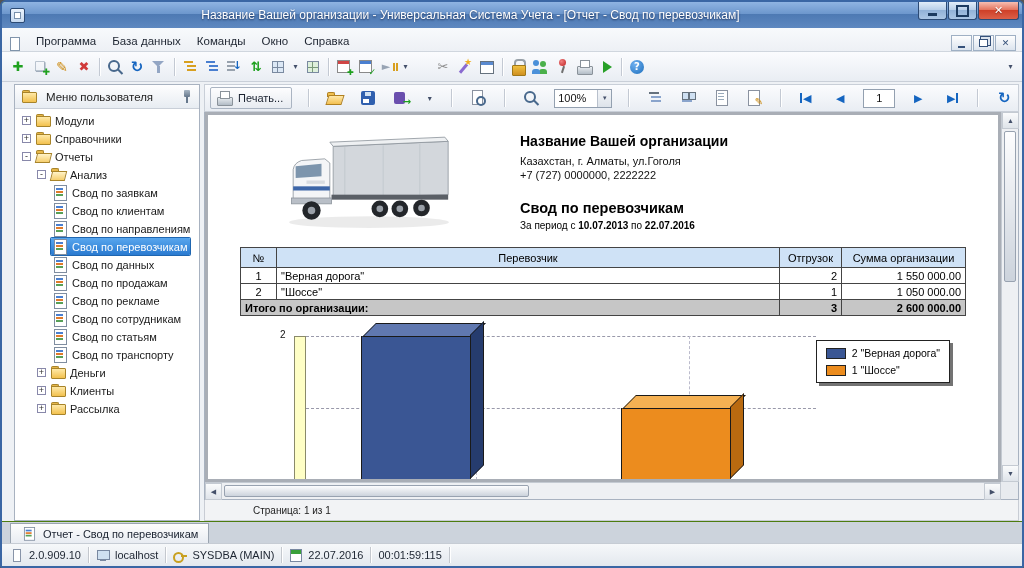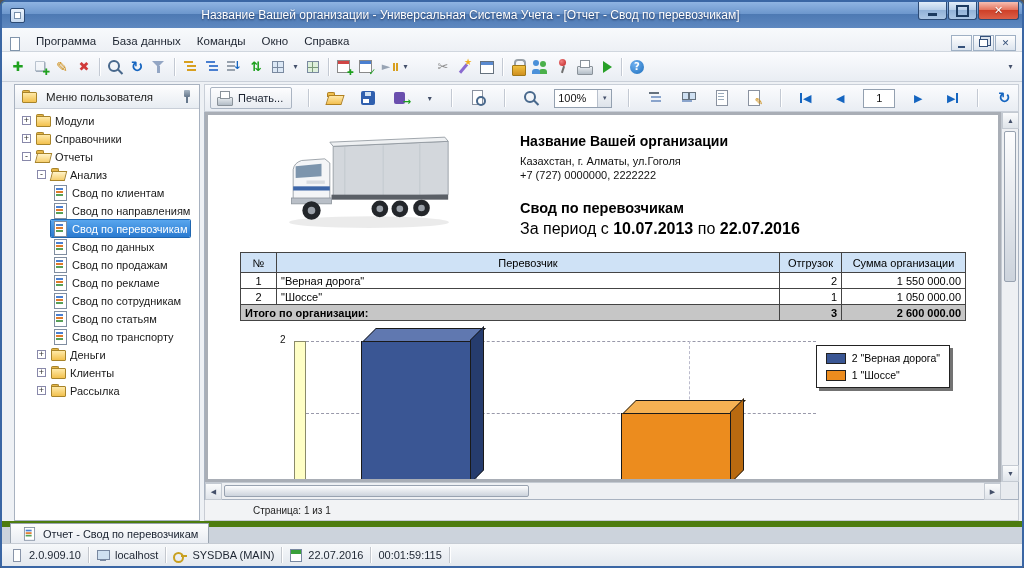--- a/index.html
+++ b/index.html
@@ -131,21 +131,21 @@
 
   
   .report-view{flex:1;position:relative;background:#a9aeb6;border:1px solid #a8b2c0;border-top:none;min-height:0}
   .page{position:absolute;left:3px;top:3px;right:20px;bottom:20px;background:#fff;overflow:hidden;padding:18px 0 0 32px}
   .page-header{display:flex;align-items:flex-start;margin-left:40px}
   .truck{width:178px;height:100px;flex:none}
   .org{margin-left:62px}
   .org-name{font-size:14px;font-weight:bold;color:#000;margin-bottom:5px}
   .org-line{font-size:11px;color:#111;line-height:14px}
   .report-title{font-size:14.5px;font-weight:bold;margin-top:18px}
-  .report-period{font-size:16px;margin-top:4px}
+  .report-period{font-size:10px;margin-top:4px}
 
   table.rep{border-collapse:collapse;width:726px;margin-top:14px;font-size:11px;border:1px solid #222}
   table.rep th{background:#cfe2f6;border:1px solid #444;font-weight:normal;text-align:center;padding:3px 4px;height:20px}
   table.rep td{border:1px solid #444;padding:1px 4px;height:16px}
   table.rep td.col0{text-align:center;width:36px}
   table.rep td.col1{text-align:left}
   table.rep td.col2{text-align:right;width:62px}
   table.rep td.col3{text-align:right;width:124px}
   table.rep tfoot td{background:#c6c6c6;font-weight:bold}
   table.rep tfoot td.tl{text-align:left}
@@ -172,21 +172,21 @@
   .hscroll{position:absolute;left:0;right:17px;bottom:0;height:17px;background:#eef0f3;border-top:1px solid #c4cad2;display:flex}
   .sb-arrow{flex:none;width:17px;height:17px;display:flex;align-items:center;justify-content:center;font-size:7px;color:#44506a;background:linear-gradient(#fafbfc,#dfe4ea);border:1px solid #c4cad2}
   .sb-track{flex:1;position:relative}
   .sb-thumb{position:absolute;background:linear-gradient(#fdfdfe,#ccd3dc);border:1px solid #98a2b0;border-radius:2px}
   .sb-thumb.v{left:2px;right:2px;top:2px;height:45%}
   .sb-thumb.h{top:2px;bottom:2px;left:2px;width:40%}
   .sb-corner{position:absolute;right:0;bottom:0;width:17px;height:17px;background:#e8ebef}
 
   
   .page-status{height:21px;flex:none;display:flex;align-items:center;background:#f2f3f5;border:1px solid #c8ccd4;border-top:none;padding-left:48px;font-size:10px;color:#222}
-  .tabbar{height:22px;flex:none;display:flex;align-items:flex-end;background:#ccd3dc;border-top:6px solid #4d7c0f;padding:0 8px 0 8px}
+  .tabbar{height:22px;flex:none;display:flex;align-items:flex-end;background:#ccd3dc;border-top:1px solid #4d7c0f;padding:0 8px 0 8px}
   .tab{display:flex;align-items:center;gap:5px;height:20px;padding:0 10px;background:linear-gradient(#fdfdfd,#e8ecf2);border:1px solid #9aa4b0;border-bottom:none;font-size:11px;color:#1a2230}
   .tab .ti{transform:scale(.85);margin-right:0}
   .statusbar{height:23px;flex:none;display:flex;align-items:center;background:linear-gradient(#f6f8fa,#e3e8ee);border-top:1px solid #c6ccd4;padding:0 8px;font-size:11px;color:#1c2430}
   .sb-sep{width:1px;align-self:stretch;background:#c4c8ce;box-shadow:1px 0 0 #fff;margin:3px 7px}
   .sb-ic{width:14px;height:15px;position:relative;margin-right:5px;flex:none}
   .sb-doc::before{content:"";position:absolute;inset:1px 3px;background:#fff;border:1px solid #8894a8}
   .sb-host::before{content:"";position:absolute;left:1px;top:2px;width:11px;height:8px;background:#cfe0f0;border:1px solid #7888a0}
   .sb-host::after{content:"";position:absolute;left:4px;top:11px;width:6px;height:2px;background:#7888a0}
   .sb-user::before{content:"";position:absolute;left:0;top:4px;width:7px;height:7px;border:2px solid #c8a020;border-radius:50%}
   .sb-user::after{content:"";position:absolute;left:8px;top:7px;width:6px;height:2px;background:#c8a020;box-shadow:4px 2px 0 -1px #c8a020}
@@ -290,20 +290,26 @@
             <span class="wrap">
               <span class="ti ti-folder-open"></span>
               <span class="tlabel">Отчеты</span>
             </span>
           </div>
           <div class="tree-row lvl1">
             <span class="toggle">-</span>
             <span class="wrap">
               <span class="ti ti-folder-open"></span>
               <span class="tlabel">Анализ</span>
+            </span>
+          </div>
+          <div class="tree-row lvl2">
+            <span class="wrap">
+              <span class="ti ti-report"></span>
+              <span class="tlabel">Свод по заявкам</span>
             </span>
           </div>
           <div class="tree-row lvl2">
             <span class="wrap">
               <span class="ti ti-report"></span>
               <span class="tlabel">Свод по клиентам</span>
             </span>
           </div>
           <div class="tree-row lvl2">
             <span class="wrap">

